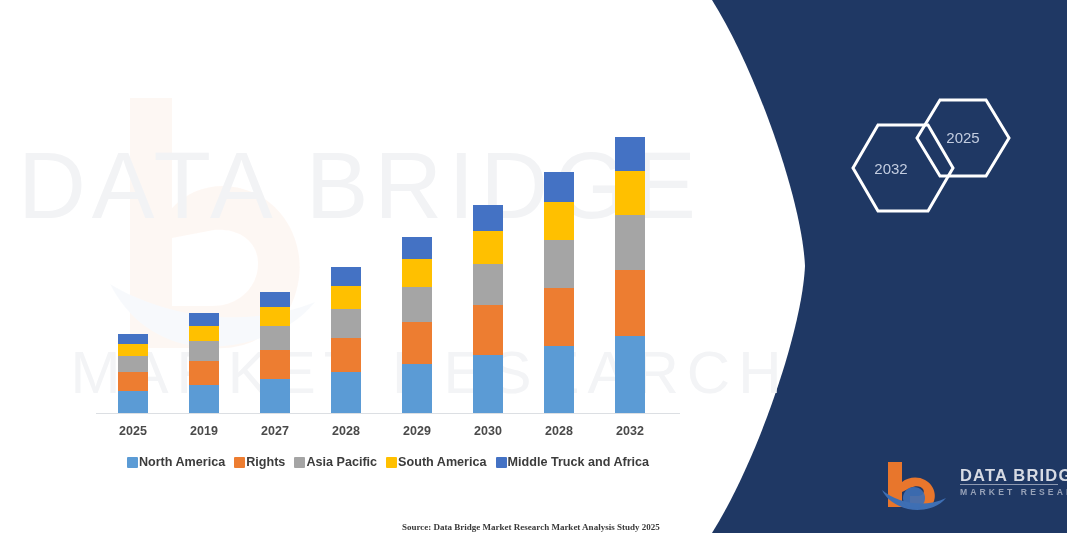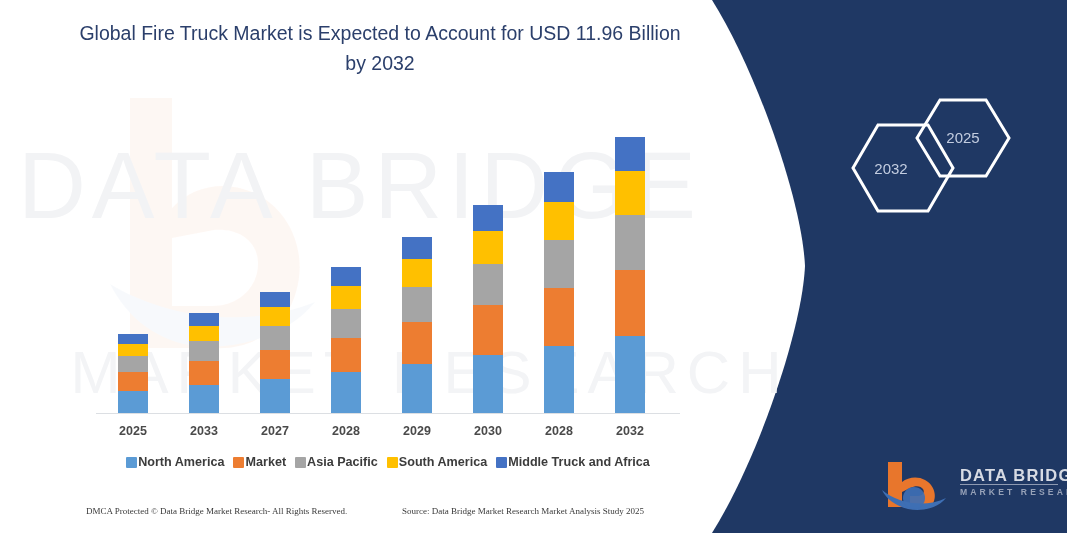--- a/index.html
+++ b/index.html
@@ -84,21 +84,21 @@
   .leg-sw{width:11px;height:11px;display:inline-block;border-radius:1px;}
   .leg-lb{font-size:12.6px;font-weight:bold;color:#3c3c3c;white-space:nowrap;}
 
   
   .footer{
     position:absolute;left:0;top:506px;width:690px;height:20px;
     font-family:"Liberation Serif", serif;
     font-size:9px;color:#3a3a3a;
   }
   .foot-left{position:absolute;left:86px;top:0;white-space:nowrap;}
-  .foot-right{position:absolute;left:402px;top:0;white-space:nowrap;}
+  .foot-right{position:absolute;left:402px;top:16px;white-space:nowrap;font-weight:bold;}
 
   
   .panel-title{
     position:absolute;left:740px;top:13px;width:308px;
     text-align:right;
     font-size:17.5px;line-height:28px;color:#ffffff;font-weight:400;
   }
   .hexwrap{position:absolute;left:820px;top:98px;width:220px;height:125px;}
   .hex-label{
     position:absolute;color:#c3cde0;font-size:15px;
@@ -137,21 +137,20 @@
   <div class="wm-text">
     <svg class="wm-logo" viewBox="0 0 260 300">
       <path d="M30,10 L72,10 L72,120 C92,98 124,92 152,104 C190,120 208,164 196,204 C186,240 152,262 116,260 L30,260 Z
                M72,150 L72,218 L112,218 C140,218 158,198 158,176 C158,154 140,140 114,142 Z" fill="#fdf0e8"></path>
       <path d="M10,196 C70,232 150,240 215,214 C190,246 140,262 96,258 C60,254 28,232 10,196 Z" fill="#f1f5fa"></path>
     </svg>
     <div class="wm-line1">DATA BRIDGE</div>
     <div class="wm-line2">MARKET RESEARCH</div>
   </div>
 
-  <div class="chart-title">Global Fire Truck Market is Expected to Account for USD 11.96 Billion by 2032</div>
 
   <div class="plot" id="plot">
       <div class="bar" style="left: 22px; height: 80.29px;">
         <div class="seg" style="background: rgb(91, 155, 213); height: 22.785px;"></div>
         <div class="seg" style="background: rgb(237, 125, 49); height: 19.096px;"></div>
         <div class="seg" style="background: rgb(165, 165, 165); height: 15.841px;"></div>
         <div class="seg" style="background: rgb(255, 192, 0); height: 12.586px;"></div>
         <div class="seg" style="background: rgb(68, 114, 196); height: 9.982px;"></div>
       </div>
       <div class="bar" style="left: 93px; height: 101.122px;">
@@ -200,54 +199,53 @@
         <div class="seg" style="background: rgb(91, 155, 213); height: 78.12px;"></div>
         <div class="seg" style="background: rgb(237, 125, 49); height: 65.751px;"></div>
         <div class="seg" style="background: rgb(165, 165, 165); height: 55.335px;"></div>
         <div class="seg" style="background: rgb(255, 192, 0); height: 43.4px;"></div>
         <div class="seg" style="background: rgb(68, 114, 196); height: 34.72px;"></div>
       </div>
     </div>
   <div class="axis-line"></div>
   <div class="xlabels" id="xlabels">
       <div class="xlab" style="left: 7px;">2025</div>
-      <div class="xlab" style="left: 78px;">2033</div>
+      <div class="xlab" style="left: 78px;">2019</div>
       <div class="xlab" style="left: 149px;">2027</div>
       <div class="xlab" style="left: 220px;">2028</div>
       <div class="xlab" style="left: 291px;">2029</div>
       <div class="xlab" style="left: 362px;">2030</div>
       <div class="xlab" style="left: 433px;">2028</div>
       <div class="xlab" style="left: 504px;">2032</div>
     </div>
 
   <div class="legend" id="legend">
       <div class="leg-item">
         <span class="leg-sw" style="background: rgb(91, 155, 213);"></span>
         <span class="leg-lb">North America</span>
       </div>
       <div class="leg-item">
         <span class="leg-sw" style="background: rgb(237, 125, 49);"></span>
-        <span class="leg-lb">Market</span>
+        <span class="leg-lb">Rights</span>
       </div>
       <div class="leg-item">
         <span class="leg-sw" style="background: rgb(165, 165, 165);"></span>
         <span class="leg-lb">Asia Pacific</span>
       </div>
       <div class="leg-item">
         <span class="leg-sw" style="background: rgb(255, 192, 0);"></span>
         <span class="leg-lb">South America</span>
       </div>
       <div class="leg-item">
         <span class="leg-sw" style="background: rgb(68, 114, 196);"></span>
         <span class="leg-lb">Middle Truck and Africa</span>
       </div>
     </div>
 
   <div class="footer">
-    <span class="foot-left">DMCA Protected © Data Bridge Market Research-  All Rights Reserved.</span>
     <span class="foot-right">Source: Data Bridge Market Research  Market Analysis Study 2025</span>
   </div>
 
 
   <div class="hexwrap">
     <svg viewBox="0 0 220 125" width="220" height="125">
       <polygon points="33,70 58,27 108,27 133,70 108,113 58,113" fill="none" stroke="#ffffff" stroke-width="3"></polygon>
       <polygon points="97,40 120,2 166,2 189,40 166,78 120,78" fill="none" stroke="#ffffff" stroke-width="3"></polygon>
     </svg>
     <div class="hex-label" style="left:36px;top:62px;width:70px;text-align:center;">2032</div>

